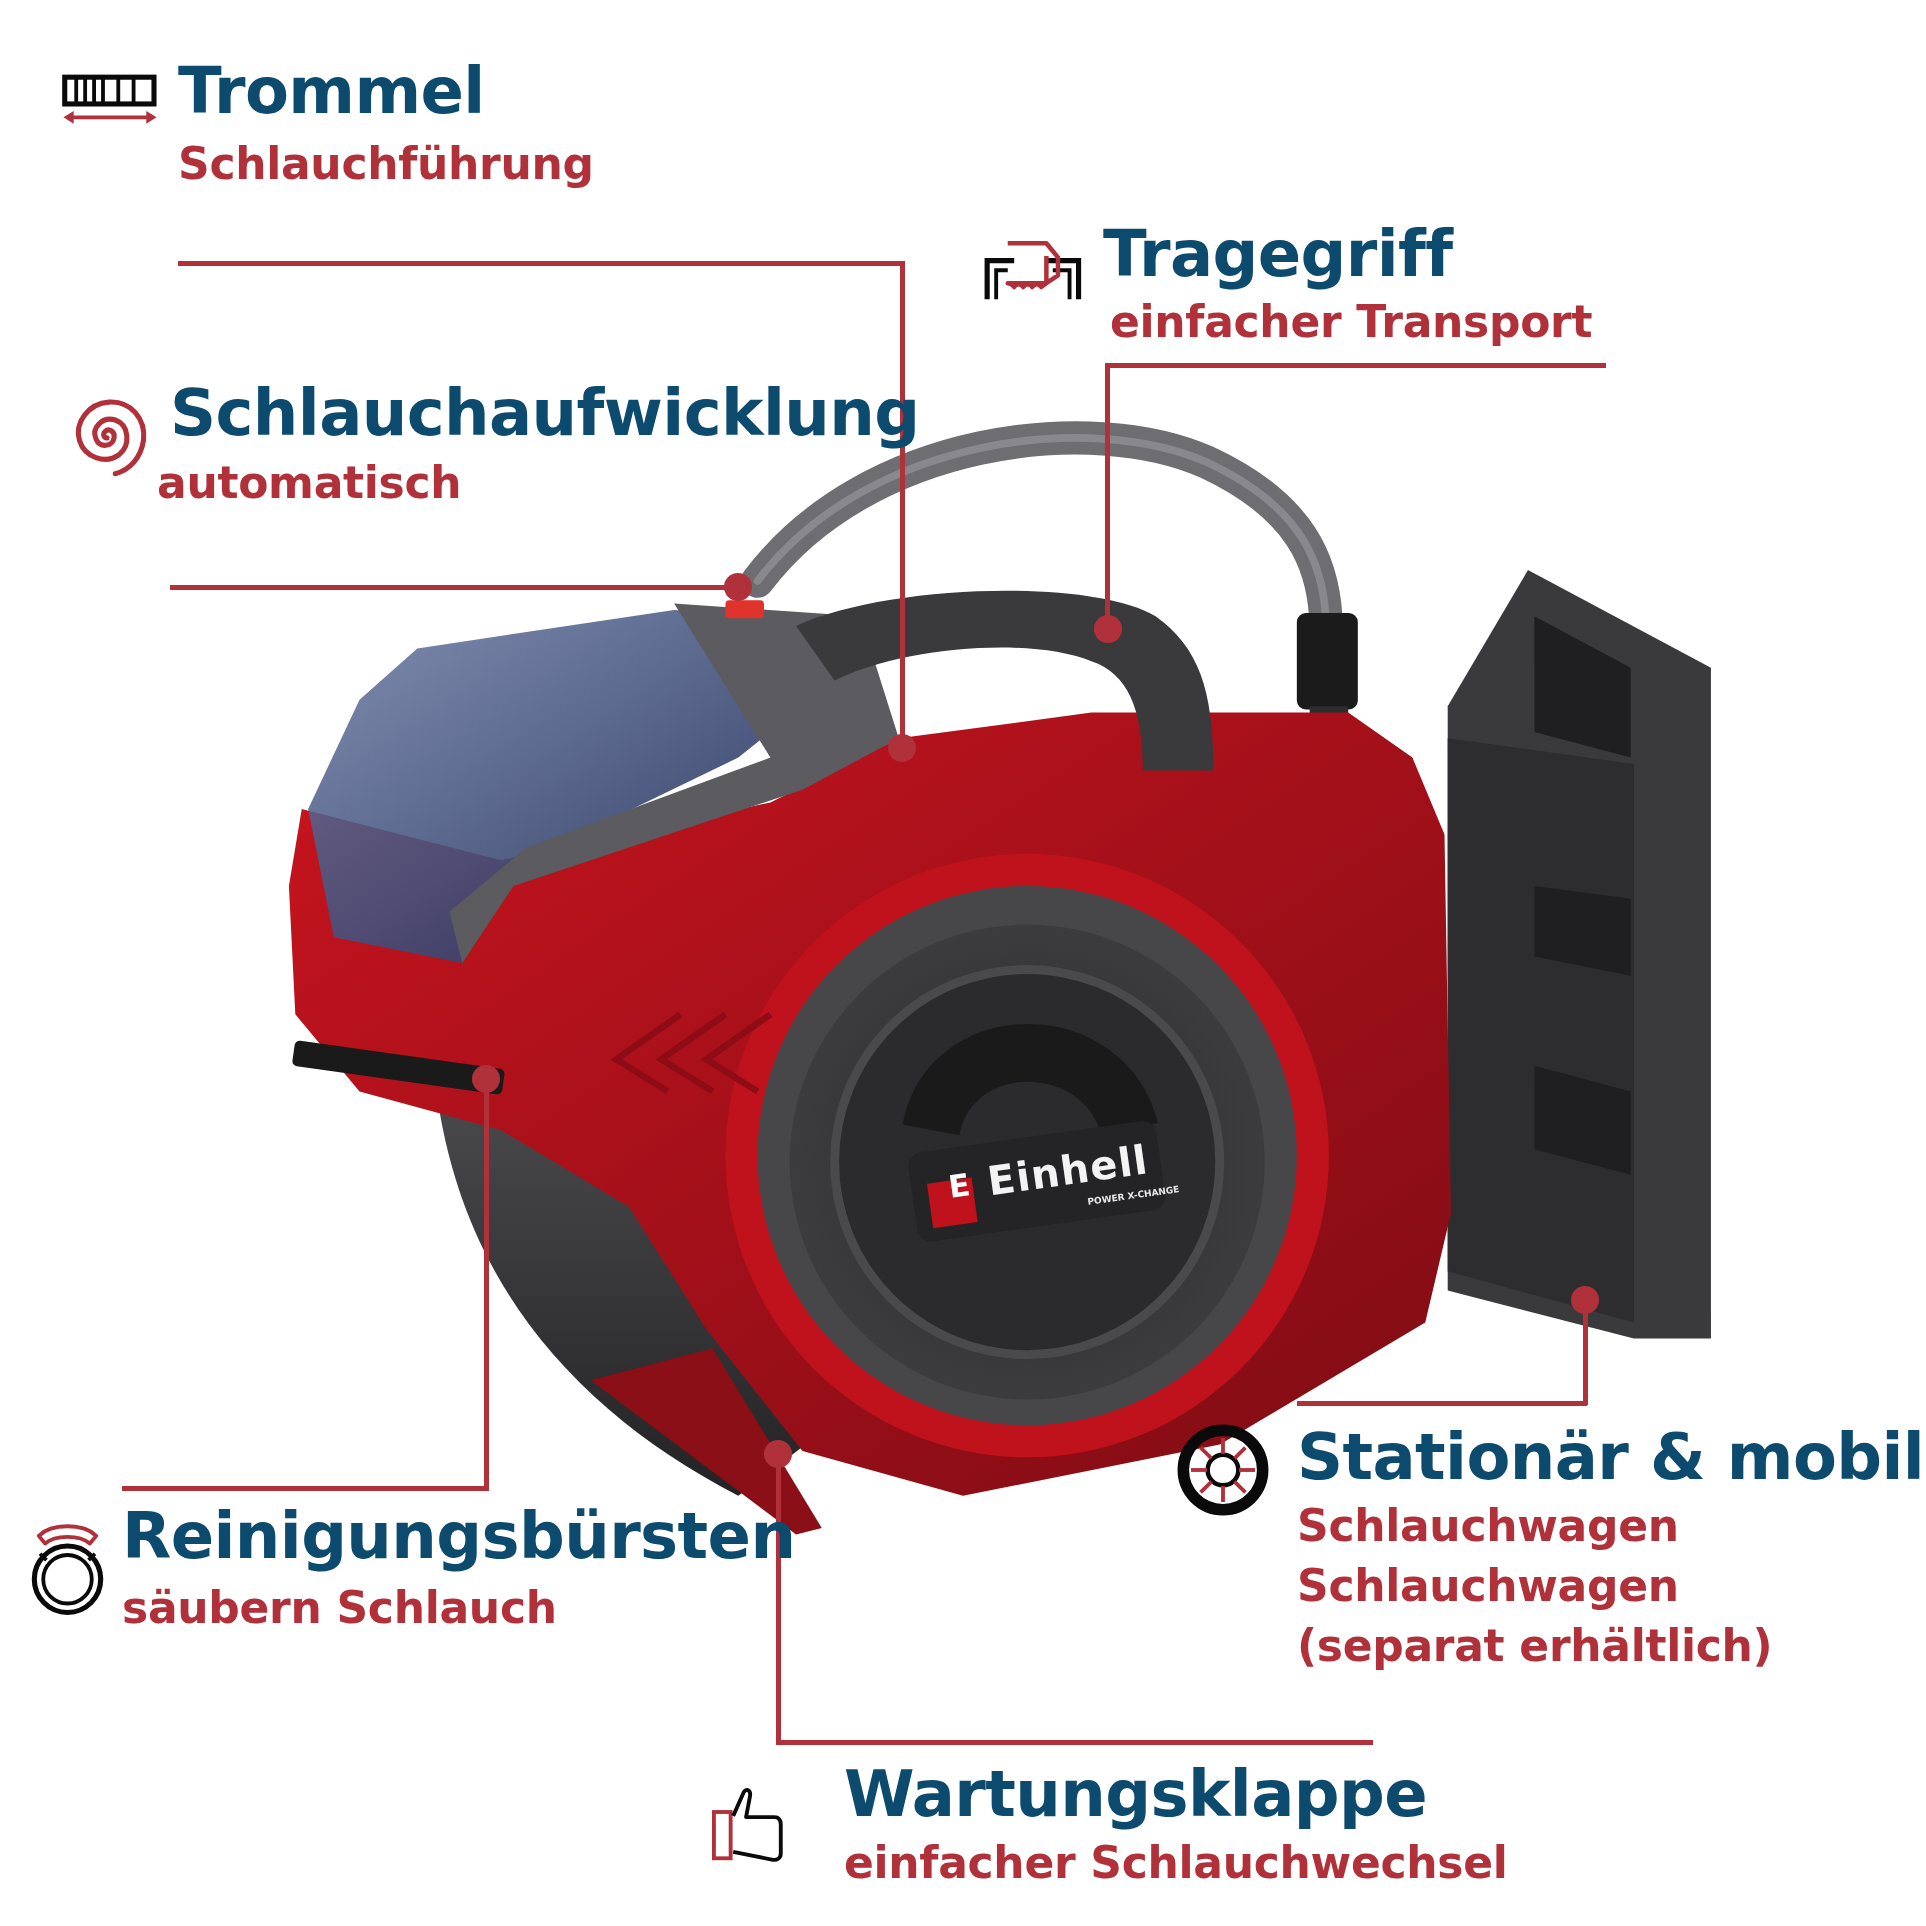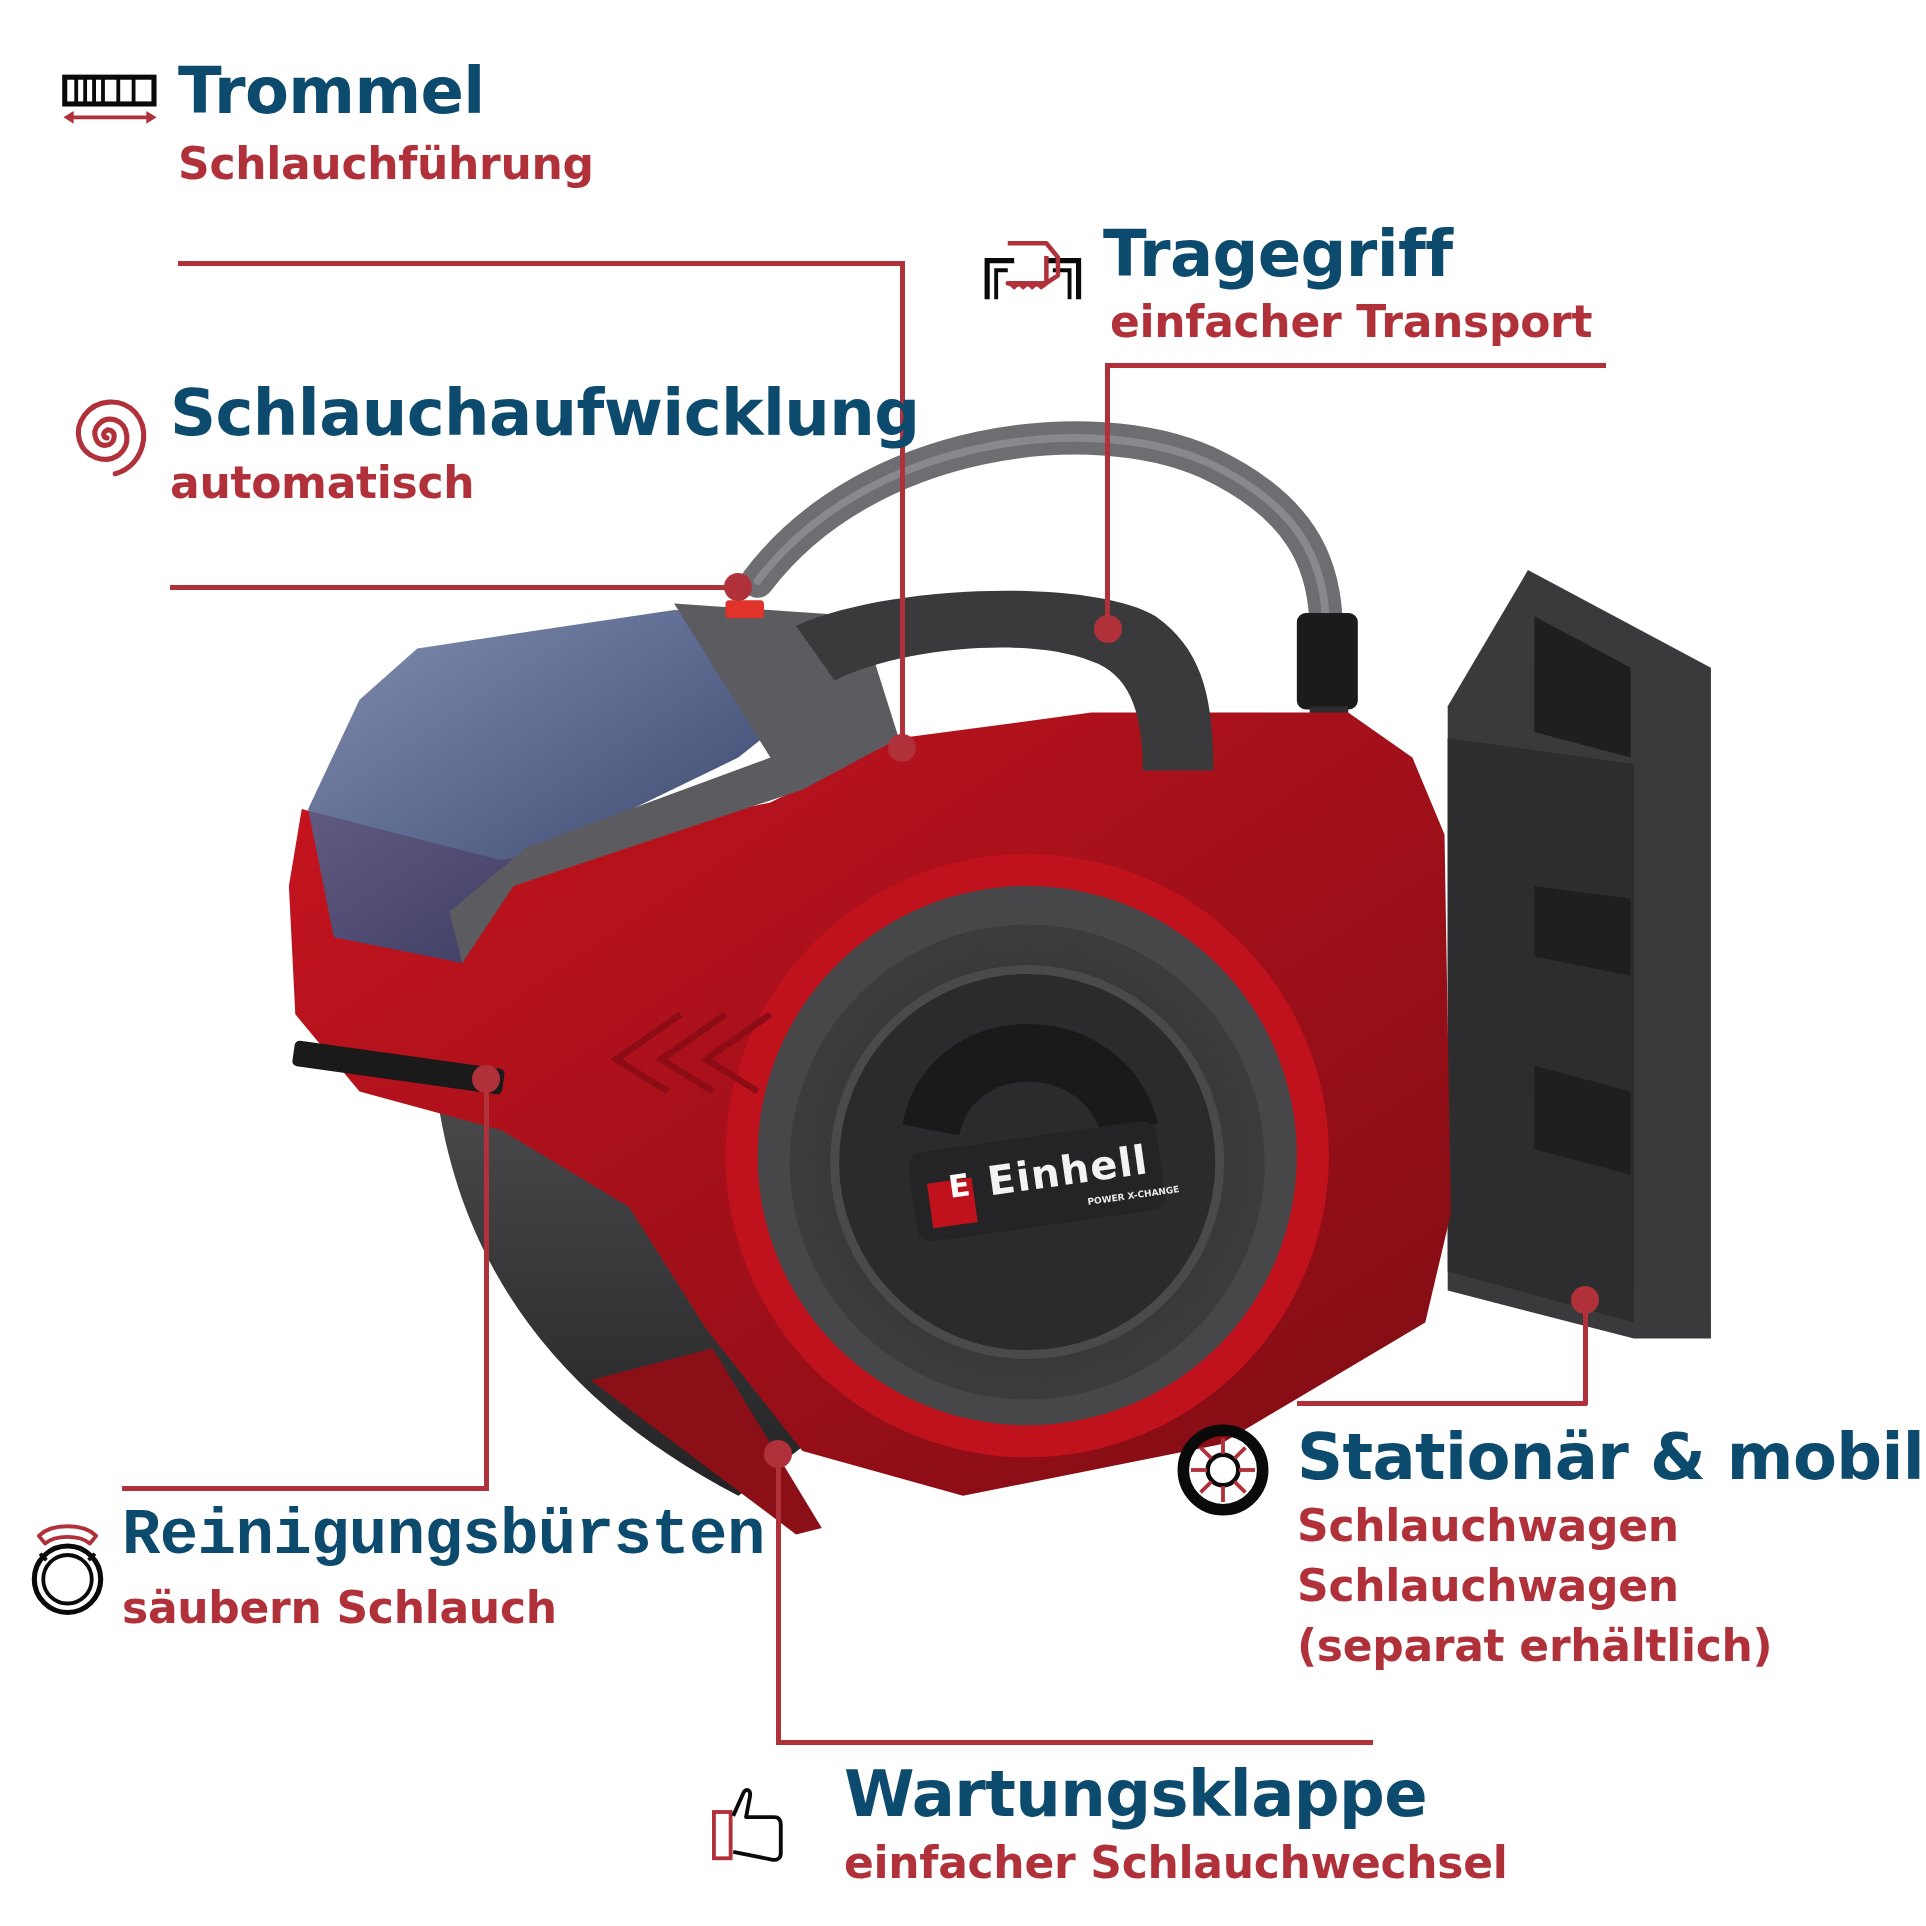--- a/index.html
+++ b/index.html
@@ -142,34 +142,34 @@
   <div class="f-sub" style="left:1103px;top:292px;margin-left:7px;">
     <span>einfacher Transport</span>
   </div>
 </div>
 
 <div class="feature" style="left:0;top:0;">
   <svg class="icon" style="left:59px;top:388px;" width="96" height="96" viewBox="0 0 150 150">
     <path d="M75,78 C70,78 68,72 72,68 C78,62 88,68 86,78 C84,92 64,94 58,80 C50,62 68,44 88,50 C110,58 112,90 94,104 C72,120 40,108 32,82 C24,54 46,24 78,22 C112,20 136,48 132,82 C128,110 110,128 88,134" fill="none" stroke="#b1313a" stroke-width="8" stroke-linecap="round"></path>
   </svg>
   <div class="f-title" style="left:170px;top:381px;">Schlauchaufwicklung</div>
-  <div class="f-sub" style="left:170px;top:453px;">
+  <div class="f-sub" style="left:157px;top:453px;">
     <span>automatisch</span>
   </div>
 </div>
 
 <div class="feature" style="left:0;top:0;">
   <svg class="icon" style="left:26px;top:1515px;" width="83" height="103" viewBox="0 0 130 160">
     <path d="M20,32 C40,12 90,12 110,32 L100,44 C84,30 46,30 30,44 Z" fill="none" stroke="#b1313a" stroke-width="6" stroke-linejoin="round"></path>
     <circle cx="65" cy="100" r="52" fill="none" stroke="#0a0a0a" stroke-width="8"></circle>
     <circle cx="65" cy="100" r="38" fill="none" stroke="#0a0a0a" stroke-width="6"></circle>
     <line x1="22" y1="60" x2="32" y2="70" stroke="#0a0a0a" stroke-width="6"></line>
     <line x1="108" y1="60" x2="98" y2="70" stroke="#0a0a0a" stroke-width="6"></line>
   </svg>
-  <div class="f-title" style="left:122px;top:1504px;font-family:Liberation Mono, monospace;">Reinigungsbürsten</div>
+  <div class="f-title" style="left:122px;top:1504px;">Reinigungsbürsten</div>
   <div class="f-sub" style="left:122px;top:1578px;">
     <span>säubern Schlauch</span>
   </div>
 </div>
 
 <div class="feature" style="left:0;top:0;">
   <svg class="icon" style="left:1175px;top:1422px;" width="96" height="96" viewBox="0 0 150 150">
     <circle cx="75" cy="75" r="62" fill="none" stroke="#0a0a0a" stroke-width="18"></circle>
     <circle cx="75" cy="75" r="24" fill="none" stroke="#0a0a0a" stroke-width="7"></circle>
     <g stroke="#b1313a" stroke-width="6">

